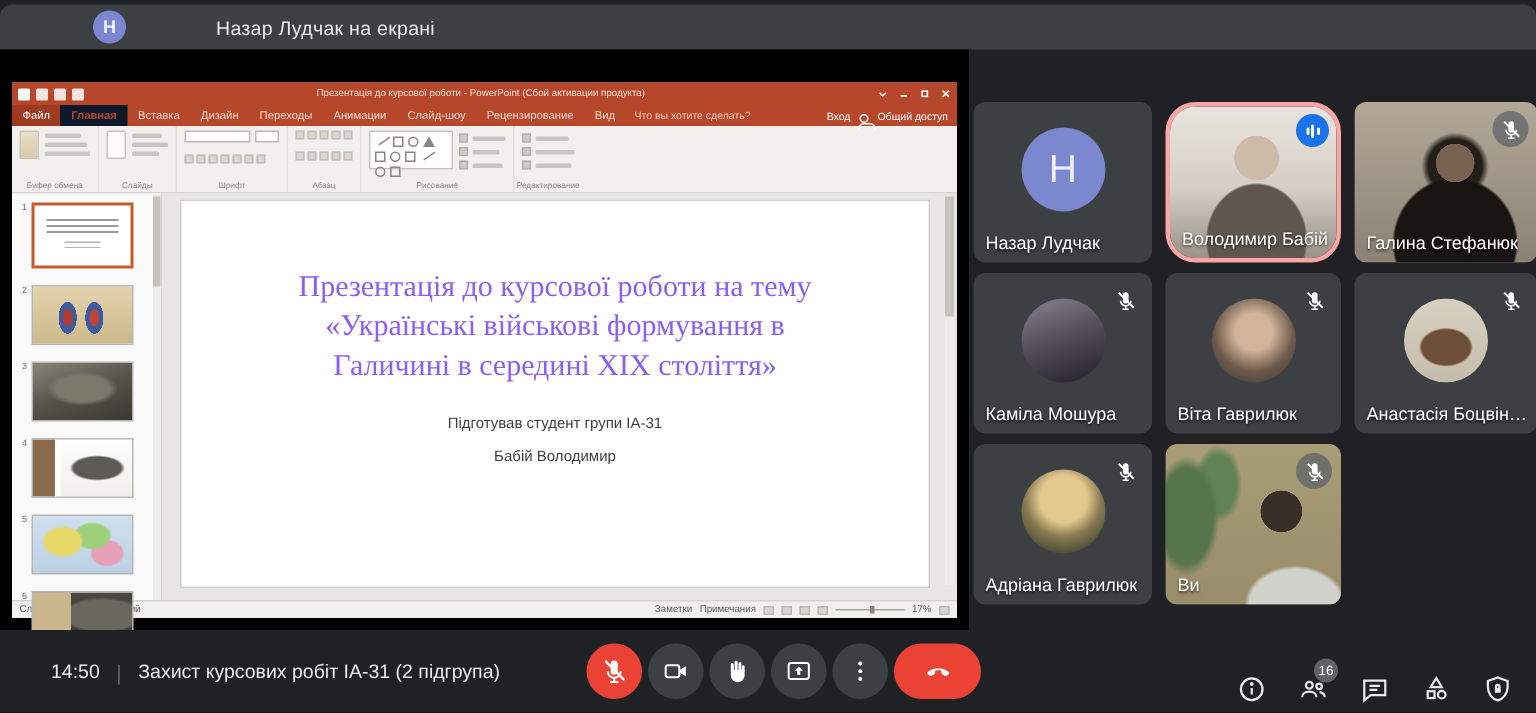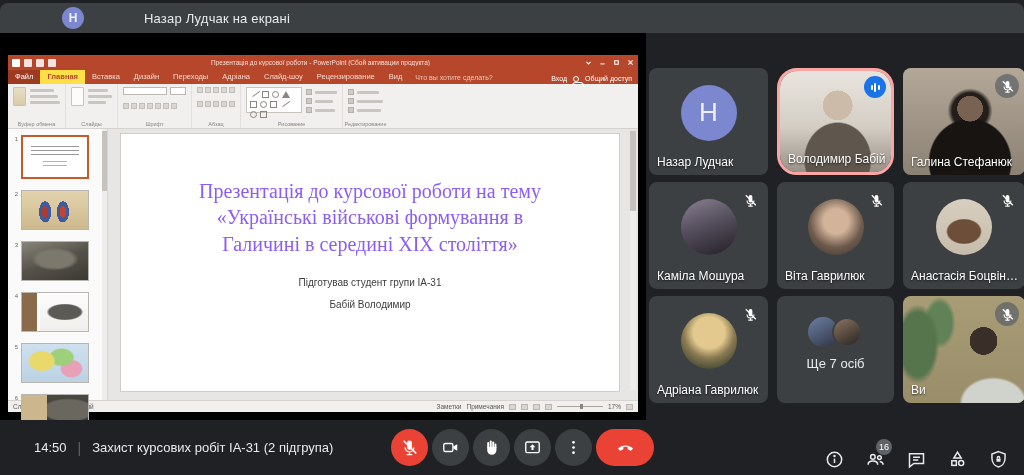--- a/index.html
+++ b/index.html
@@ -26,21 +26,21 @@
   .qat .qi { width:8px; height:8px; background:rgba(255,255,255,.85); border-radius:1px; }
   .qat .qi.logo { background:#fff; }
   .ppt-title { flex:1; text-align:center; font-size:6.5px; color:#f6ddd4; white-space:nowrap;
     overflow:hidden; }
   .win-ctrls { display:flex; gap:7px; align-items:center; }
   .win-ctrls svg { width:7px; height:7px; stroke:#fff; stroke-width:1.5; fill:none; }
 
   .ppt-tabs { height:14px; background:#b7472a; display:flex; align-items:flex-end; flex:none; }
   .ptab { color:#f3d9cf; font-size:7.5px; padding:2px 7px 3px; white-space:nowrap; }
   .ptab.file { background:#9e3a20; color:#fff; }
-  .ptab.active { background:#fde047; color:#b7472a; font-weight:bold; }
+  .ptab.active { background:#0f172a; color:#b7472a; font-weight:bold; }
   .assist { color:#f0c9bb; font-size:7px; padding:2px 6px 3px; white-space:nowrap; }
   .tabs-right { margin-left:auto; display:flex; align-items:center; gap:6px; padding:0 6px 2px;
     color:#fff; font-size:7px; }
   .person-glyph { width:6px; height:6px; border-radius:50%; border:1px solid #fff; position:relative; }
   .person-glyph:after { content:""; position:absolute; left:-2px; top:5px; width:10px; height:4px;
     border:1px solid #fff; border-bottom:none; border-radius:4px 4px 0 0; }
 
   .ppt-ribbon { height:45px; background:#f1f0ee; border-bottom:1px solid #d5d2cf;
     display:flex; flex:none; }
   .rb-group { position:relative; border-right:1px solid #e2dfdc; padding:3px 5px 9px;
@@ -223,21 +223,21 @@
           </svg>
       </div>
     </div>
 
     <div class="ppt-tabs">
       <div class="ptab file">Файл</div>
       <div class="ptab active">Главная</div>
       <div class="ptab">Вставка</div>
       <div class="ptab">Дизайн</div>
       <div class="ptab">Переходы</div>
-      <div class="ptab">Адріана</div>
+      <div class="ptab">Анимации</div>
       <div class="ptab">Слайд-шоу</div>
       <div class="ptab">Рецензирование</div>
       <div class="ptab">Вид</div>
       <div class="assist">Что вы хотите сделать?</div>
       <div class="tabs-right">
         <span>Вход</span>
         <span class="person-glyph"></span>
         <span>Общий доступ</span>
       </div>
     </div>
@@ -478,27 +478,20 @@
     <div class="mic-chip">
       <svg viewBox="0 0 24 24">
           <path fill="#fff" d="M12 15a3 3 0 0 0 3-3V6a3 3 0 0 0-6 0v6a3 3 0 0 0 3 3z"></path>
           <path d="M6.5 12a5.5 5.5 0 0 0 11 0M12 17.5V21M8.5 21h7" fill="none" stroke="#fff" stroke-width="1.7"></path>
           <path d="M4.5 3.5l16 16" stroke="#fff" stroke-width="2"></path>
         </svg>
     </div>
     <div class="name">Адріана Гаврилюк</div>
   </div>
 
-  <div class="tile">
-    <div class="overflow-avatars">
-      <div class="c1"></div>
-        <div class="c2"></div>
-    </div>
-    <div class="overflow-label">Ще 7 осіб</div>
-  </div>
 
   <div class="tile">
     <div class="vid-self"></div>
     <div class="mic-chip bg">
       <svg viewBox="0 0 24 24">
           <path fill="#fff" d="M12 15a3 3 0 0 0 3-3V6a3 3 0 0 0-6 0v6a3 3 0 0 0 3 3z"></path>
           <path d="M6.5 12a5.5 5.5 0 0 0 11 0M12 17.5V21M8.5 21h7" fill="none" stroke="#fff" stroke-width="1.7"></path>
           <path d="M4.5 3.5l16 16" stroke="#fff" stroke-width="2"></path>
         </svg>
     </div>

